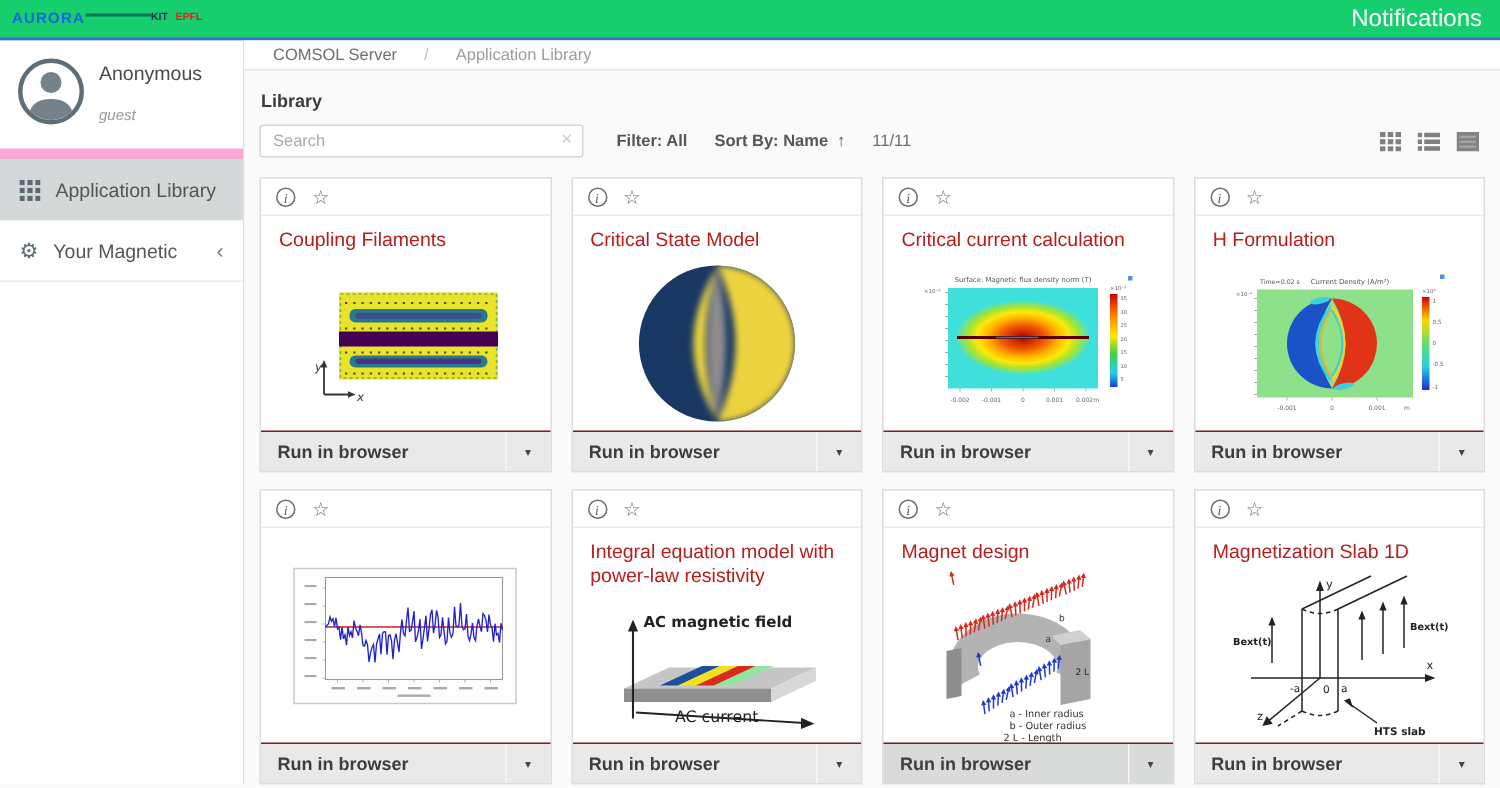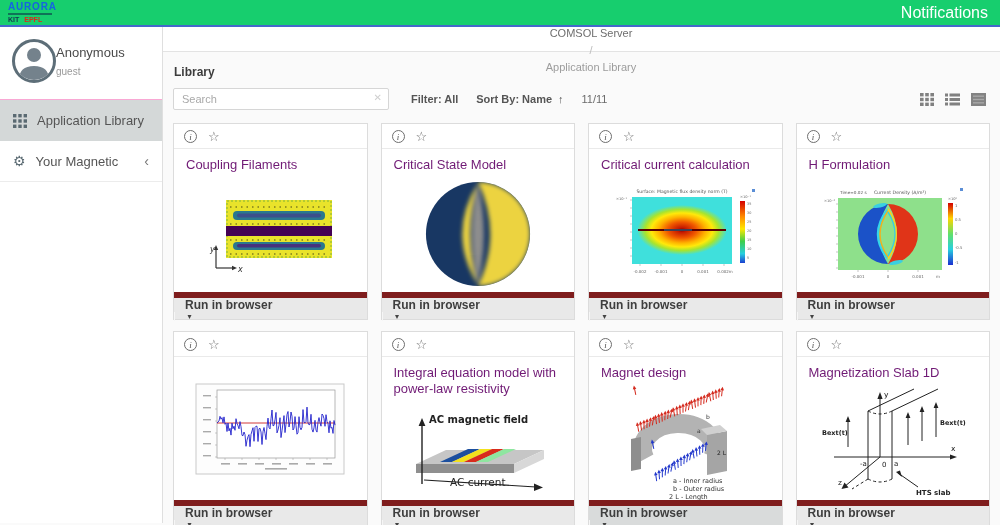--- a/index.html
+++ b/index.html
@@ -8,41 +8,41 @@
     width:1000px; height:525px; overflow:hidden;
     font-family:"Liberation Sans", sans-serif;
     background:#fafafa; color:#555;
   }
   
   .topbar {
     height:27px; background:#17ce6e; border-bottom:2px solid #4468cb;
     display:flex; align-items:center; justify-content:space-between;
     padding:0 12px 0 8px;
   }
-  .logo { display:flex; flex-direction:column; line-height:1; cursor:pointer; }
+  .logo { display:flex; flex-direction:row; line-height:1; cursor:pointer; }
   .logo-aurora { color:#1565e0; font-weight:bold; font-size:10px; letter-spacing:.8px; }
   .logo-sub { width:44px; height:2px; background:rgba(10,40,70,.55); margin:1px 0; }
   .logo-row { display:flex; gap:5px; font-size:7px; font-weight:bold; }
   .logo-kit { color:#14324f; }
   .logo-epfl { color:#e2231a; }
   .notifications { color:#fff; font-size:16px; cursor:pointer; }
   
   .frame { display:flex; height:496px; }
   .sidebar { width:163px; background:#fff; border-right:1px solid #dfdfdf; flex-shrink:0; }
-  .userblock { display:flex; align-items:center; padding:12px 10px 16px 12px; border-bottom:1px solid #f9a8d4; }
+  .userblock { display:flex; align-items:flex-end; gap:10px; padding:12px 10px 16px 12px; border-bottom:7px solid #f9a8d4; }
   .avatar { width:44px; height:44px; border-radius:50%; border:3px solid #5d6e78; background:#fff; overflow:hidden; flex-shrink:0; display:flex; align-items:flex-end; justify-content:center; }
   .user-name { font-size:13px; color:#4a4a4a; }
-  .user-role { font-size:10px; color:#9a9a9a; margin-top:6px; }
+  .user-role { font-size:10px; color:#9a9a9a; font-style:italic; margin-top:16px; }
   .nav-item { display:flex; align-items:center; gap:10px; height:41px; padding:0 13px; font-size:13px; color:#555; cursor:pointer; border-bottom:1px solid #ececec; background:#fff; }
   .nav-item.selected { background:#d4d8d8; border-bottom:none; }
   .nav-chevron { margin-left:auto; color:#777; font-size:14px; }
   .gear { font-size:14px; color:#5a6a72; line-height:1; }
   
   .main { flex:1; display:flex; flex-direction:column; background:#fafafa; min-width:0; }
-  .breadcrumb { height:25px; background:#fff; border-bottom:1px solid #e3e3e3; display:flex; align-items:center; gap:5px; padding-left:19px; font-size:11px;flex-direction:column; }
+  .breadcrumb { height:25px; background:#fff; border-bottom:1px solid #e3e3e3; display:flex; align-items:center; gap:18px; padding-left:19px; font-size:11px; }
   .bc-root { color:#6e6e6e; cursor:pointer; }
   .bc-sep { color:#bdbdbd; }
   .bc-cur { color:#9c9c9c; }
   .content { padding:0 10px; }
   .lib-heading { font-size:12px; font-weight:bold; color:#3c3c3c; margin:13px 0 9px 1px; }
   .toolbar { display:flex; align-items:center; font-size:11px; color:#4e4e4e; }
   .searchwrap { position:relative; width:216px; margin-right:22px; }
   .searchwrap input { width:100%; height:22px; border:1px solid #d6d6d6; border-radius:2px; padding:0 22px 0 8px; font-size:11px; color:#555; font-family:"Liberation Sans",sans-serif; outline:none; background:#fff; }
   .searchwrap input::placeholder { color:#a9a9a9; }
   .search-clear { position:absolute; right:7px; top:4px; color:#cfcfcf; font-size:10px; cursor:pointer; }
@@ -50,23 +50,23 @@
   .tb-count { color:#6b6b6b; margin-left:2px; white-space:nowrap; }
   .tb-spacer { flex:1; }
   .view-icons { display:flex; gap:11px; align-items:center; padding-right:4px; }
   .view-btn { cursor:pointer; opacity:.85; }
   
   .grid { margin-top:13px; display:grid; grid-template-columns:repeat(4,1fr); gap:11px 13px; }
   .card { background:#fff; border:1px solid #dcdcdc; height:197px; display:flex; flex-direction:column; }
   .card-head { display:flex; align-items:center; gap:11px; padding:6px 10px 5px; border-bottom:1px solid #eaeaea; flex-shrink:0; }
   .icon-info { width:13px; height:13px; border:1px solid #6e6e6e; border-radius:50%; color:#555; font-size:9px; display:flex; align-items:center; justify-content:center; cursor:pointer; font-family:"Liberation Serif",serif; font-style:italic; }
   .icon-star { color:#6e6e6e; font-size:13px; line-height:1; cursor:pointer; }
-  .card-title { padding:8px 12px 3px; font-size:13px; color:#701a75; line-height:1.25; }
+  .card-title { padding:8px 12px 3px; font-size:13px; color:#b91c1c; line-height:1.25; }
   .card-img { flex:1; display:flex; align-items:center; justify-content:center; overflow:hidden; min-height:0; }
-  .card-foot { height:27px; background:#e9e9e9; border-top:6px solid #7f1d1d; display:flex; flex-shrink:0; cursor:pointer;flex-direction:column; }
+  .card-foot { height:27px; background:#e9e9e9; border-top:1px solid #7f1d1d; display:flex; flex-shrink:0; cursor:pointer; }
   .card-foot.dark { background:#d9dbdb; }
   .run-label { flex:1; display:flex; align-items:center; padding-left:11px; font-size:12px; font-weight:bold; color:#3e3e3e; }
   .run-caret { width:30px; border-left:1px solid #f6f6f6; display:flex; align-items:center; justify-content:center; font-size:8px; color:#444; cursor:pointer; }
   svg text { font-family:"DejaVu Sans",sans-serif; }
 </style>
 </head>
 <body>
 
 <div class="topbar">
   <div class="logo">

